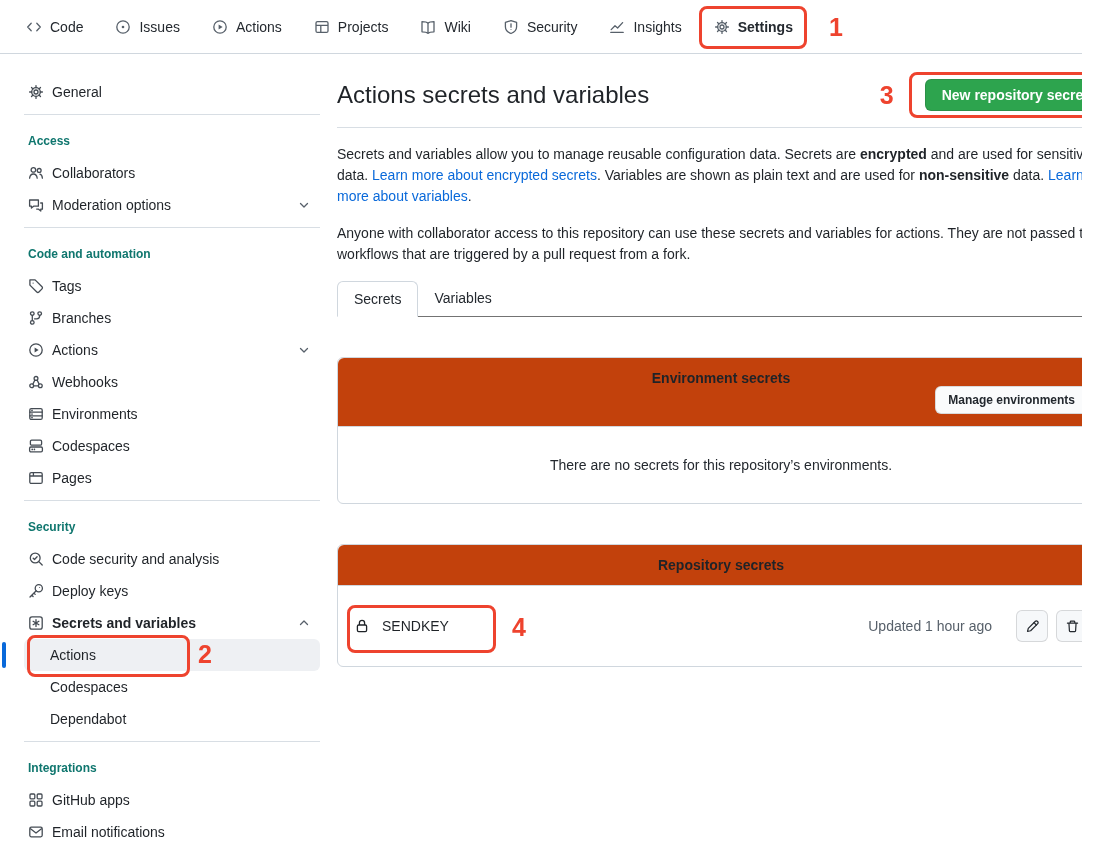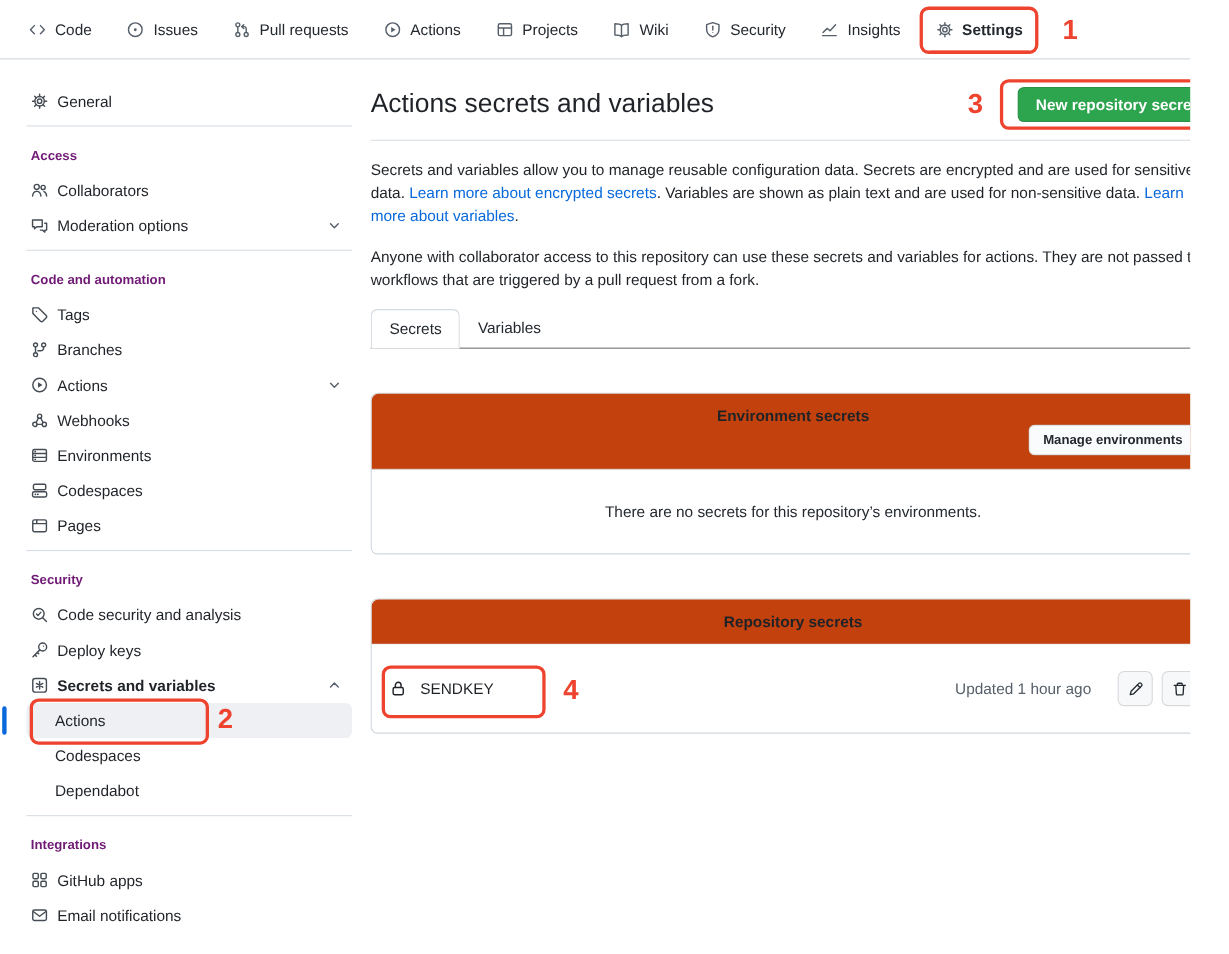--- a/index.html
+++ b/index.html
@@ -26,34 +26,34 @@
   .ann-newsecret-num { left:-45px; top:2px; }
   .ann-sendkey { top:-13px; left:-7px; width:143px; height:42px; }
   .ann-sendkey-num { left:158px; top:-5px; }
 
   
   .sidebar { position:absolute; left:24px; top:55px; width:296px; padding-top:21px; box-sizing:border-box; font-size:14px; }
   .sb-item { position:relative; display:flex; align-items:center; gap:8px; height:32px; padding:0 8px 0 4px; border-radius:6px; color:#1f2328; cursor:pointer; }
   .sb-item .ic { color:#454c54; width:16px; }
   .sb-chev { margin-left:auto; color:#57606a; display:flex; }
   .sb-divider { border-top:1px solid #d8dee4; margin-top:6px; }
-  .sb-header { font-size:12px; font-weight:700; color:#701a75; padding:19px 4px 9px; }
+  .sb-header { font-size:12px; font-weight:700; color:#0f766e; padding:19px 4px 9px; }
   .sb-sub { padding-left:26px; }
   .sb-sub.active { background:#eef0f3; }
   .active-bar { position:absolute; left:-22px; top:3px; width:4px; height:26px; border-radius:2px; background:var(--active-bar,#0969da); }
   .bold { font-weight:700; }
 
   
   .main { position:absolute; left:337px; top:55px; width:768px; }
   .main-head { display:flex; align-items:center; margin-top:24px; padding-bottom:16px; border-bottom:1px solid #d8dee4; }
   .page-title { font-size:24px; font-weight:400; margin:0; flex:1; }
   .btn-wrap { position:relative; }
   .btn-primary { background:var(--accent-green,#2da44e); color:#fff; border:1px solid rgba(31,35,40,0.15); border-radius:6px; height:32px; padding:0 16px; font-size:14px; font-weight:700; font-family:inherit; cursor:pointer; }
   .intro p { margin:16px 0 0; font-size:14px; line-height:21px; }
-  .intro .b { font-weight:400; }
+  .intro .b { font-weight:700; }
   .intro .lnk { color:var(--link,#0969da); cursor:pointer; }
 
   .tabnav { margin-top:16px; border-bottom:1px solid #737373; display:flex; }
   .tab { padding:9px 16px; font-size:14px; color:#24292f; cursor:pointer; }
   .tab.active { background:#fff; border:1px solid #d0d7de; border-bottom:1px solid #fff; border-radius:6px 6px 0 0; margin-bottom:-1px; }
 
   .box { margin-top:40px; border:1px solid #d0d7de; border-radius:6px; }
   .box-header { display:flex; align-items:center; background:#c2410c; border-bottom:1px solid #d0d7de; border-radius:6px 6px 0 0; padding:12px 16px;flex-direction:column; }
   .box-title { font-size:14px; font-weight:700; }
   .btn-secondary { margin-left:auto; height:28px; padding:0 12px; font-size:12px; font-weight:700; color:#24292f; background:#fafbfc; border:1px solid rgba(31,35,40,0.15); border-radius:6px; font-family:inherit; cursor:pointer; }
@@ -80,32 +80,20 @@
       <span class="lbl">Code</span>
     </div>
     <div class="nav-item">
       <span class="ic">
           <svg width="16" height="16" viewBox="0 0 16 16" fill="none" stroke="currentColor" stroke-width="1.3">
             <circle cx="8" cy="8" r="6.2"></circle>
             <circle cx="8" cy="8" r="1.3" fill="currentColor" stroke="none"></circle>
           </svg>
         </span>
       <span class="lbl">Issues</span>
-    </div>
-    <div class="nav-item">
-      <span class="ic">
-          <svg width="16" height="16" viewBox="0 0 16 16" fill="none" stroke="currentColor" stroke-width="1.3" stroke-linecap="round" stroke-linejoin="round">
-            <circle cx="4.2" cy="3.6" r="1.8"></circle>
-            <circle cx="4.2" cy="12.4" r="1.8"></circle>
-            <circle cx="11.8" cy="12.4" r="1.8"></circle>
-            <path d="M4.2 5.4v5.2M11.8 10.6V7.2c0-1.2-.8-2-2-2H8"></path>
-            <path d="M9.6 3.4 7.8 5.2l1.8 1.8"></path>
-          </svg>
-        </span>
-      <span class="lbl">Pull requests</span>
     </div>
     <div class="nav-item">
       <span class="ic">
           <svg width="16" height="16" viewBox="0 0 16 16" fill="none" stroke="currentColor" stroke-width="1.3">
             <circle cx="8" cy="8" r="6.2"></circle>
             <path d="M6.6 5.5v5l4-2.5z" fill="currentColor" stroke="none"></path>
           </svg>
         </span>
       <span class="lbl">Actions</span>
     </div>

